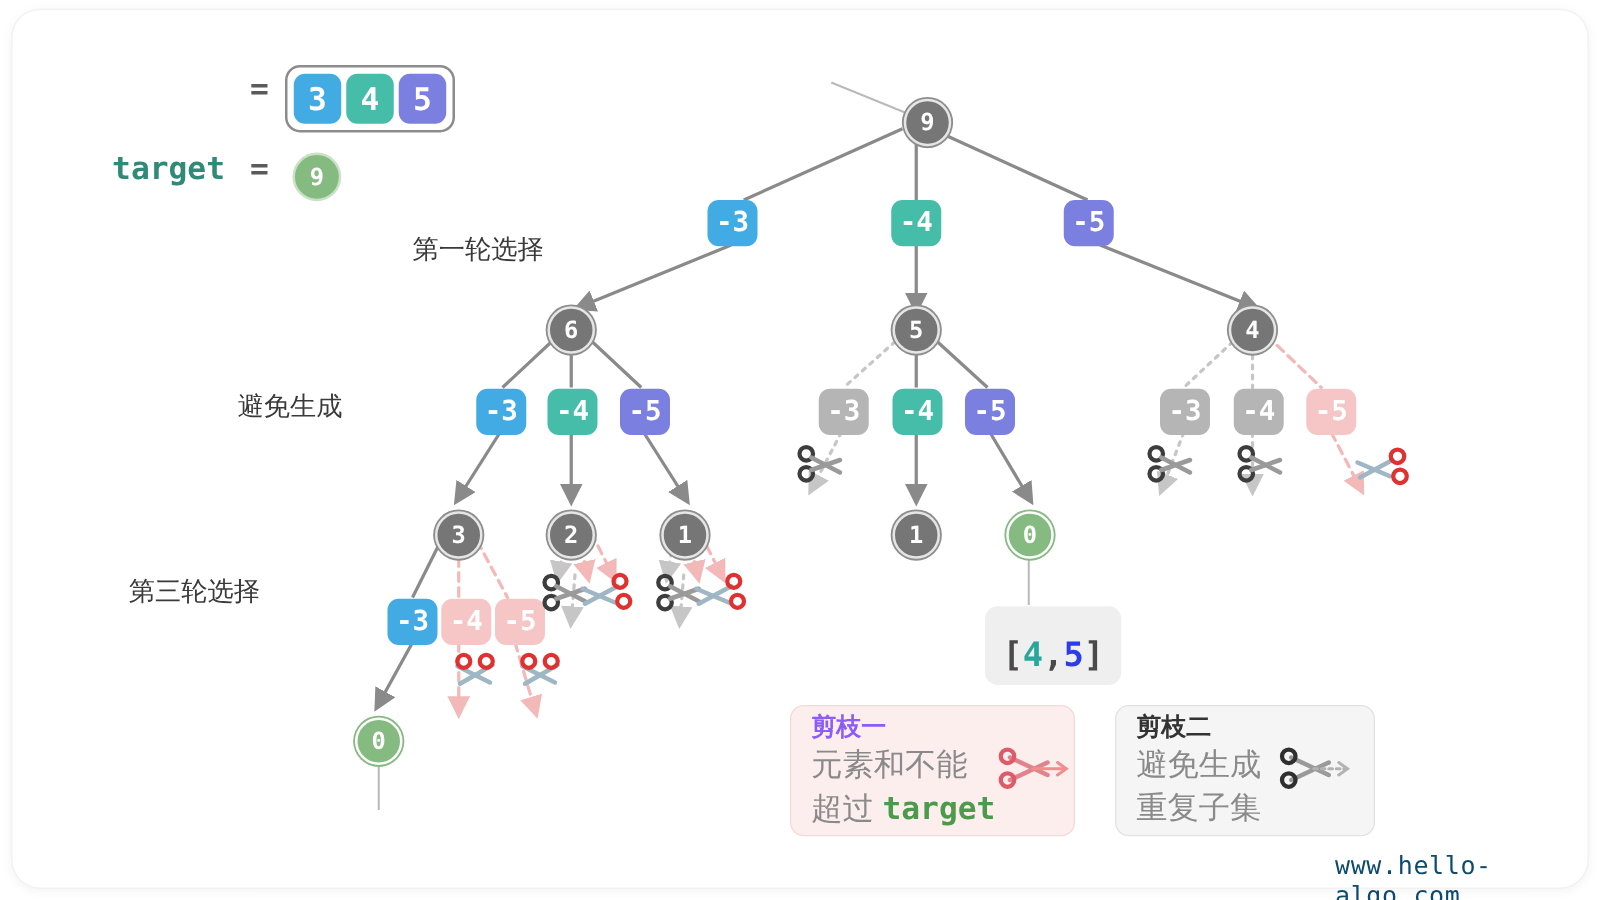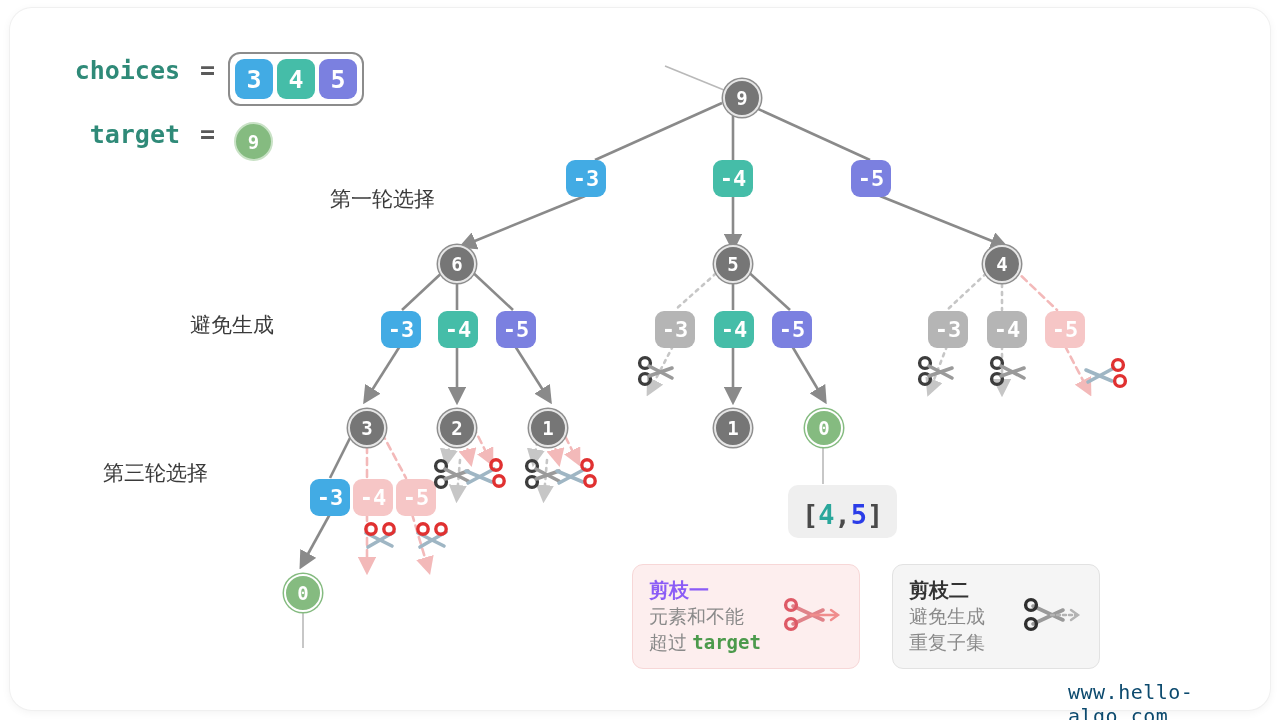--- a/index.html
+++ b/index.html
@@ -73,36 +73,36 @@
     font-family:"DejaVu Sans Mono","Liberation Mono",monospace;
     font-weight:bold;color:#ffffff;
   }
   .op-blue{background:#42ABE4;}
   .op-teal{background:#45BDA8;}
   .op-purple{background:#7B80E0;}
   .op-gray{background:#b5b5b5;}
   .op-pink{background:#F6C6C6;}
   
   .resbox{
-    background:#efefef;border-radius:10px;padding:14px 14px 8px 14px;
+    background:#efefef;border-radius:10px;padding:24px 14px 8px 14px;
     font-family:"DejaVu Sans Mono","Liberation Mono",monospace;
     font-size:27px;font-weight:bold;color:#4a4a4a;white-space:nowrap;
   }
   .r-blue{color:#1278e8;}
   .r-teal{color:#2aa79b;}
   .r-purple{color:#2b3de8;}
   
   .legend{
     border-radius:11px;box-sizing:border-box;
     display:flex;align-items:center;padding:12px 16px;
   }
   .legend-red{background:#fdeeee;border:1px solid #f7d7d7;}
   .legend-gray{background:#f5f5f5;border:1px solid #e2e2e2;}
   .legend-title{font-size:20px;font-weight:bold;line-height:1.35;}
-  .legend-body{font-size:19px;color:#8a8a8a;line-height:1.35;white-space:nowrap;}
+  .legend-body{font-size:25px;color:#8a8a8a;line-height:1.35;white-space:nowrap;}
   .legend-body .mono-green{
     font-family:"DejaVu Sans Mono","Liberation Mono",monospace;
     color:#4c9a4c;font-weight:bold;}
   .watermark{
     font-family:"DejaVu Sans Mono","Liberation Mono",monospace;
     font-size:20px;color:#0c4a6e;letter-spacing:0.5px;
   }
   svg{overflow:visible;}
 </style>
 </head>
@@ -174,21 +174,20 @@
       <path d="M366,414 L396,470"></path>
       <path d="M357,506 L357,560" marker-end="url(#ahp)"></path>
       <path d="M402,506 L418,560" marker-end="url(#ahp)"></path>
       <path d="M452,418 L460,452" marker-end="url(#ahp)"></path>
       <path d="M463,418 L480,452" marker-end="url(#ahp)"></path>
       <path d="M540,418 L548,452" marker-end="url(#ahp)"></path>
       <path d="M550,418 L567,452" marker-end="url(#ahp)"></path>
     </g>
   </svg>
 
-  <div class="abs hdr-label" style="left:40px;top:48px;width:130px;">choices</div>
   <div class="abs hdr-eq" style="left:190px;top:48px;">=</div>
   <div class="abs choices-frame" style="left:218px;top:44px;">
     <div class="chip" style="background:#42ABE4;">3</div>
     <div class="chip" style="background:#45BDA8;">4</div>
     <div class="chip" style="background:#7B80E0;">5</div>
   </div>
 
   <div class="abs hdr-label" style="left:40px;top:112px;width:130px;">target</div>
   <div class="abs hdr-eq" style="left:190px;top:112px;">=</div>
   <div class="abs target-circle" style="left:224px;top:114px;">9</div>

